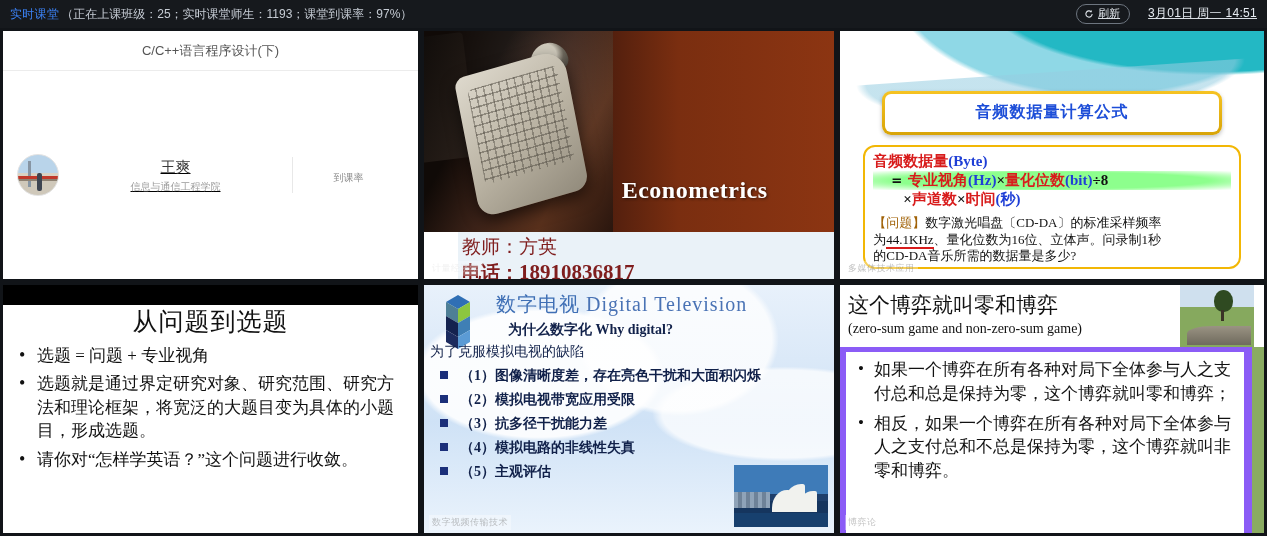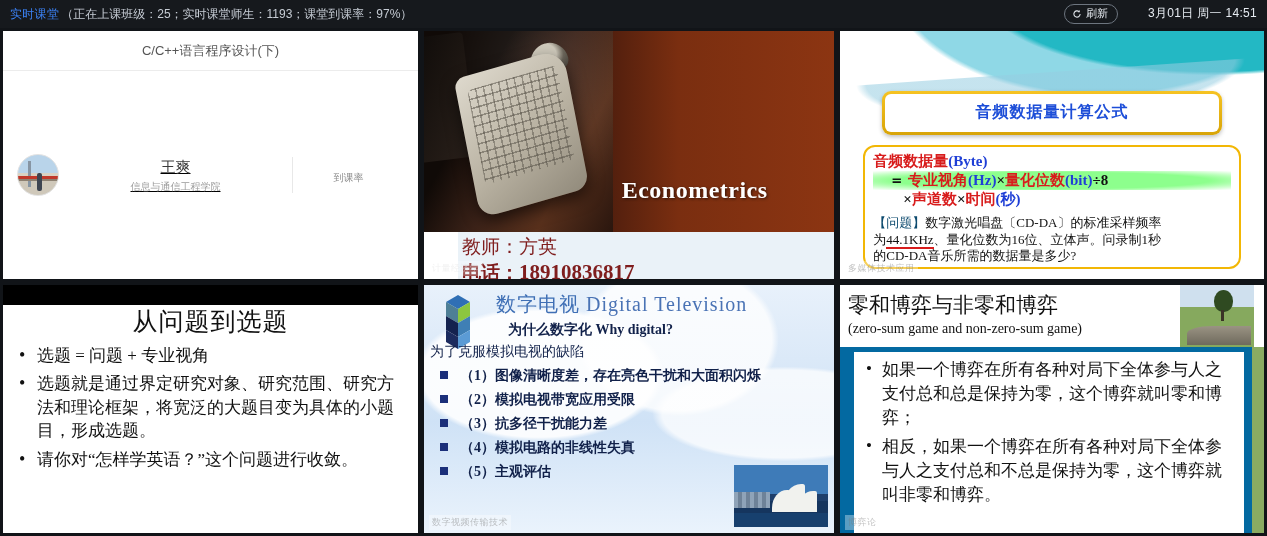--- a/index.html
+++ b/index.html
@@ -17,21 +17,21 @@
     background: #16191d;
     display: flex; align-items: center;
     color: #d8dde3;
     font-size: 12px;
     padding: 0 10px;
   }
   .topbar-left { display: flex; align-items: center; white-space: nowrap; }
   .topbar-title { color: #3b82f6; font-size: 12px; letter-spacing: .3px; }
   .topbar-stats { color: #c6ccd4; font-size: 12px; margin-left: 2px; }
   .topbar-right {
-    margin-left: auto; display: flex; align-items: center; gap: 30px;
+    margin-left: auto; display: flex; align-items: center; gap: 18px; text-decoration: underline;
   }
   .refresh-btn {
     display: inline-flex; align-items: center; gap: 4px;
     border: 1px solid #6d757f; border-radius: 11px;
     padding: 1px 9px 2px 7px;
     color: #e3e8ee; font-size: 11px;
     background: transparent; cursor: pointer; line-height: 1.4;
   }
   .refresh-ico { width: 10px; height: 10px; display: inline-block; }
   .clock { color: #e6ebf1; font-size: 12px; letter-spacing: .3px; }
@@ -173,21 +173,21 @@
   .fl-red{ color:#d81c1c; }
   .fl-blue{ color:#1f3fd6; }
   .fl-black{ color:#111; }
   .hl{ background: radial-gradient(ellipse at 50% 50%, #8dff8d 0 62%, rgba(141,255,141,0) 100%); }
   .formula-l2{ padding-left:16px; }
   .formula-l3{ padding-left:30px; }
   .q-block{
     margin-top:5px; font-family:"Liberation Serif","DejaVu Serif",serif;
     font-size:13px; color:#111; line-height:1.3;
   }
-  .q-block .tag{ color:#0c4a6e;font-family:Liberation Serif, serif; }
+  .q-block .tag{ color:#a16207;font-family:Liberation Serif, serif; }
   .q-block .u{ border-bottom:2px solid #d81c1c; }
 
   
   .topic{ width:100%; height:100%; background:#fff; position:relative;
           font-family:"Liberation Serif","DejaVu Serif",serif; color:#111; }
   .topic h1{ text-align:center; font-weight:400; font-size:25px; margin:20px 0 4px; letter-spacing:1px; }
   .topic ul{ list-style:none; margin:6px 12px 0 14px; }
   .topic li{ position:relative; padding-left:20px; font-size:17px; line-height:1.38; margin-bottom:5px; }
   .topic li::before{ content:"•"; position:absolute; left:2px; top:-1px; font-size:18px; }
 
@@ -234,21 +234,21 @@
     background: linear-gradient(#cfe0ee 0 36%, #86a95e 36% 100%);
     overflow:hidden;
   }
   .zsg .thumb .tree{ position:absolute; left:46%; top:8%; width:26%; height:36%;
                      background:#2f4a21; border-radius:50% 50% 46% 46%; }
   .zsg .thumb .trunk{ position:absolute; left:56%; top:40%; width:4%; height:18%; background:#3a3226; }
   .zsg .thumb .wall{ position:absolute; left:10%; bottom:4%; width:86%; height:30%;
                      background:linear-gradient(#9a9383,#6f6a5d); border-radius:40% 0 0 0; }
   .zsg .panel{
     position:absolute; left:0; right:12px; top:62px; bottom:0;
-    background:#0369a1; padding:5px 8px 0 14px;
+    background:#8b5cf6; padding:5px 8px 0 6px;
   }
   .zsg .panel-inner{ background:#fff; width:100%; height:100%; padding:6px 8px 0 6px; }
   .zsg ul{ list-style:none; }
   .zsg li{ position:relative; padding-left:22px; font-size:17px; line-height:1.4; margin-bottom:6px; }
   .zsg li::before{ content:"•"; position:absolute; left:6px; top:-1px; font-size:17px; }
   .zsg .rightbar{ position:absolute; right:0; top:62px; bottom:0; width:12px; background:#8aab62; }
 
   
   .wm{
     position:absolute; left:5px; bottom:3px;
@@ -399,21 +399,21 @@
           <div class="sail s3"></div>
         <div class="water"></div>
       </div>
       <div class="wm">数字视频传输技术</div>
     </div>
   </div>
 
   <div class="cell">
     <div class="zsg">
       <div class="header">
-        <div class="h1">零和博弈与非零和博弈</div>
+        <div class="h1">这个博弈就叫零和博弈</div>
         <div class="h2">(zero-sum game and non-zero-sum game)</div>
         <div class="thumb">
           <div class="tree"></div>
             <div class="trunk"></div>
             <div class="wall"></div>
         </div>
       </div>
       <div class="rightbar"></div>
       <div class="panel">
         <div class="panel-inner">

